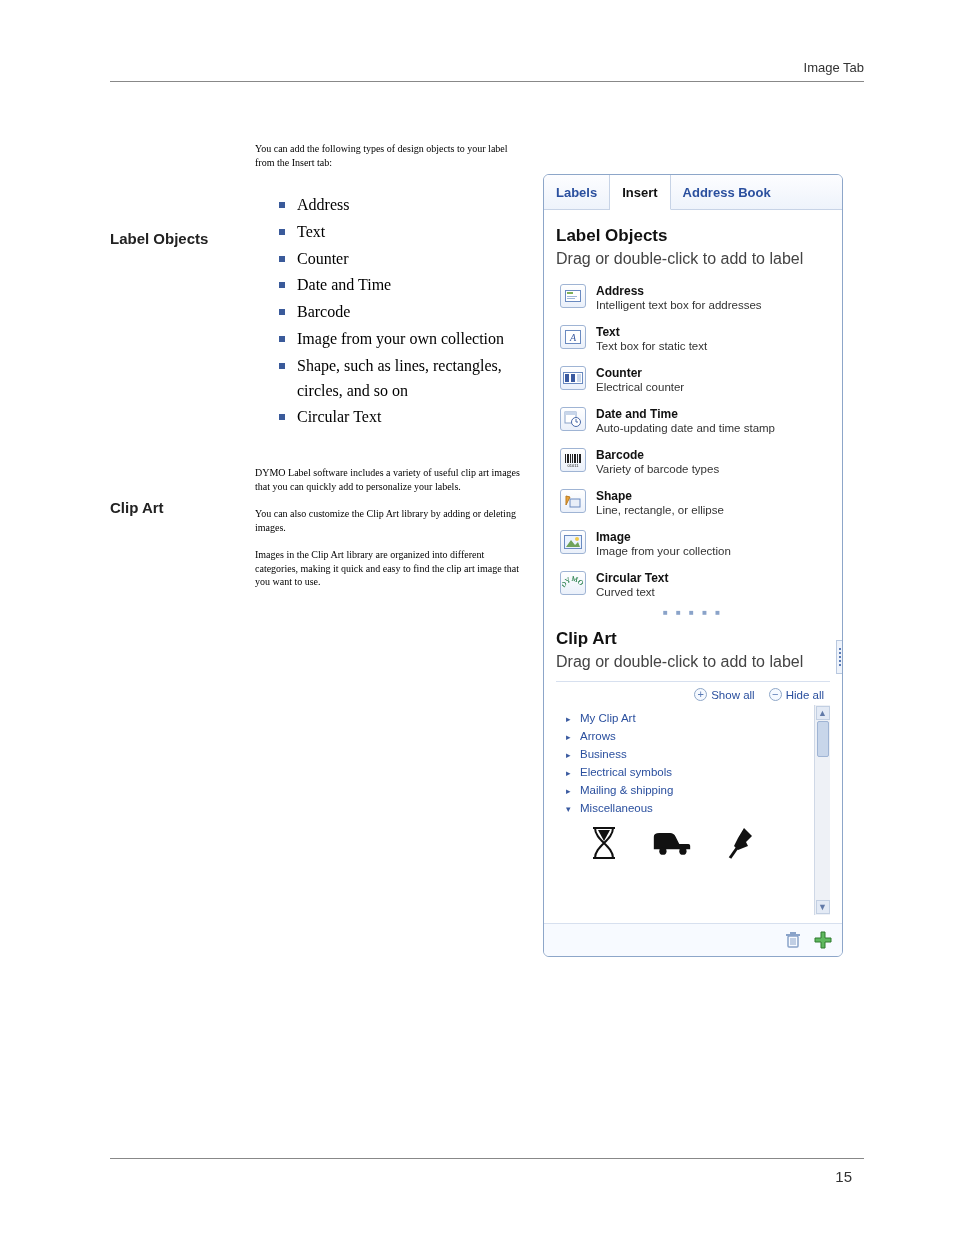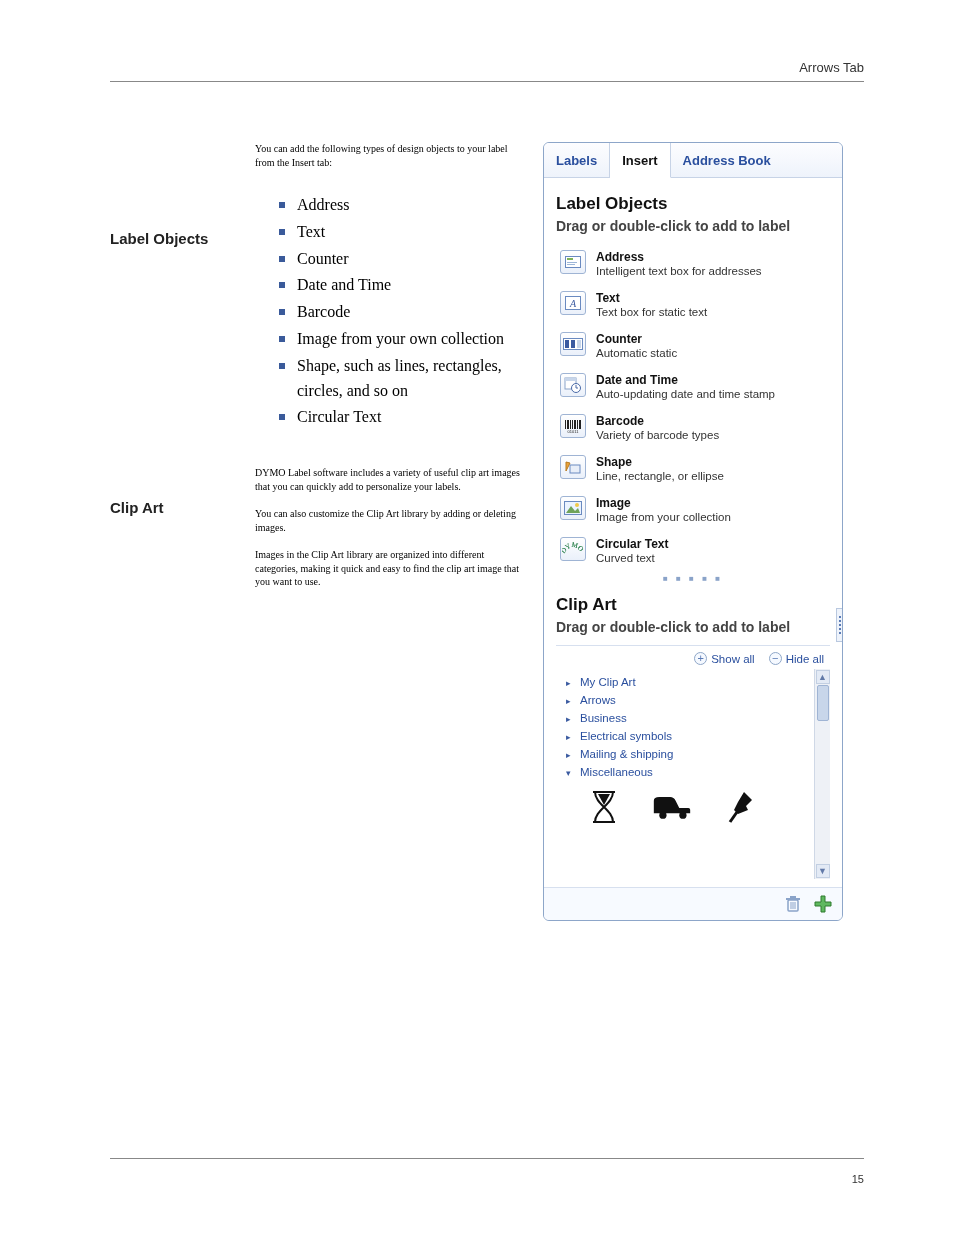--- a/index.html
+++ b/index.html
@@ -76,20 +76,21 @@
   }
   
   .panel {
     border: 1px solid #8da6c9;
     border-radius: 6px;
     background: #fff;
     font-family: Tahoma, Verdana, sans-serif;
     font-size: 12px;
     overflow: hidden;
     position: relative;
+    margin-top: 32px;
   }
   .tabs {
     display: flex;
     background: linear-gradient(#fdfdff, #eef3fb);
     border-bottom: 1px solid #c7d3e6;
   }
   .tab {
     padding: 10px 12px 9px 12px;
     font-weight: bold;
     color: #2a4f9e;
@@ -101,21 +102,21 @@
     color: #111;
     background: #fff;
     border-bottom: 1px solid #fff;
     margin-bottom: -1px;
   }
   .panel-body { padding: 10px 12px 8px 12px; }
   .panel-h1 {
     font-size: 17px; font-weight: bold; color: #111;
     margin: 6px 0 4px 0;
   }
-  .panel-sub { font-size: 14px; color: #444; margin-bottom: 10px; font-weight: bold; }
+  .panel-sub { font-size: 16px; color: #444; margin-bottom: 10px; }
   .obj-row {
     display: flex; align-items: flex-start;
     padding: 6px 2px 8px 4px; gap: 10px; cursor: pointer;
   }
   .obj-icon {
     width: 26px; height: 24px; flex: 0 0 26px;
     border: 1px solid #9fb4d4; border-radius: 3px;
     background: linear-gradient(#fff,#eaf0fa);
     display: flex; align-items: center; justify-content: center;
     font-size: 12px; color: #3a5aa0;
@@ -150,35 +151,35 @@
   .cat::before { content:"▸"; font-size:9px; color:#3a5aa0; margin-right:4px; display:inline-block; width:10px;}
   .cat.open::before { content:"▾"; }
   .thumbs { display:flex; gap:28px; padding:8px 4px 10px 18px; }
   .thumb-img { width:40px; height:36px; display:flex; align-items:center; justify-content:center; }
   .panel-footer {
     display:flex; justify-content:flex-end; gap:8px;
     padding:6px 8px; border-top:1px solid #d7e0ef; background:#f7faff;
   }
   .ftr-btn { width:22px;height:20px;display:flex;align-items:center;justify-content:center; }
   .page-num {
-    position:absolute; bottom:50px; right:90px;
-    font-family: Verdana, sans-serif; font-size:11px; color:#333;
+    position:absolute; bottom:50px; right:102px;
+    font-family: Verdana, sans-serif; font-size:15px; color:#333;
   }
   .page-rule {
     position:absolute; bottom:76px; left:110px; right:90px;
     border-top:1px solid #888;
   }
   .sp-lo { height:82px; }
   .sp-ca { height:246px; }
 </style>
 </head>
 <body>
 
 <div class="page">
-  <div class="header-right">Arrows Tab</div>
+  <div class="header-right">Image Tab</div>
 
   <div class="columns">
 
     <div class="leftcol">
       <div class="sp-lo"></div>
       <div class="sect-heading">Label Objects</div>
       <div class="sp-ca"></div>
       <div class="sect-heading">Clip Art</div>
     </div>
 
@@ -245,21 +246,21 @@
             <div class="obj-icon">
               <svg width="20" height="12" viewBox="0 0 20 12">
                   <rect x="0.5" y="0.5" width="19" height="11" fill="#fff" stroke="#6a8ac0"></rect>
                   <rect x="2" y="2" width="4" height="8" fill="#3a5aa0"></rect>
                   <rect x="8" y="2" width="4" height="8" fill="#3a5aa0"></rect>
                   <rect x="14" y="2" width="4" height="8" fill="#c8d6ea"></rect>
                 </svg>
             </div>
             <div>
               <div class="obj-title">Counter</div>
-              <div class="obj-desc">Automatic static</div>
+              <div class="obj-desc">Electrical counter</div>
             </div>
           </div>
 
           <div class="obj-row">
             <div class="obj-icon">
               <svg width="18" height="16" viewBox="0 0 18 16">
                   <rect x="1" y="1" width="11" height="11" fill="#fff" stroke="#8aa3c9"></rect>
                   <rect x="1" y="1" width="11" height="3" fill="#c8d6ea"></rect>
                   <circle cx="12" cy="11" r="4.5" fill="#fff" stroke="#4a6aa8"></circle>
                   <line x1="12" y1="11" x2="12" y2="8" stroke="#4a6aa8"></line>

